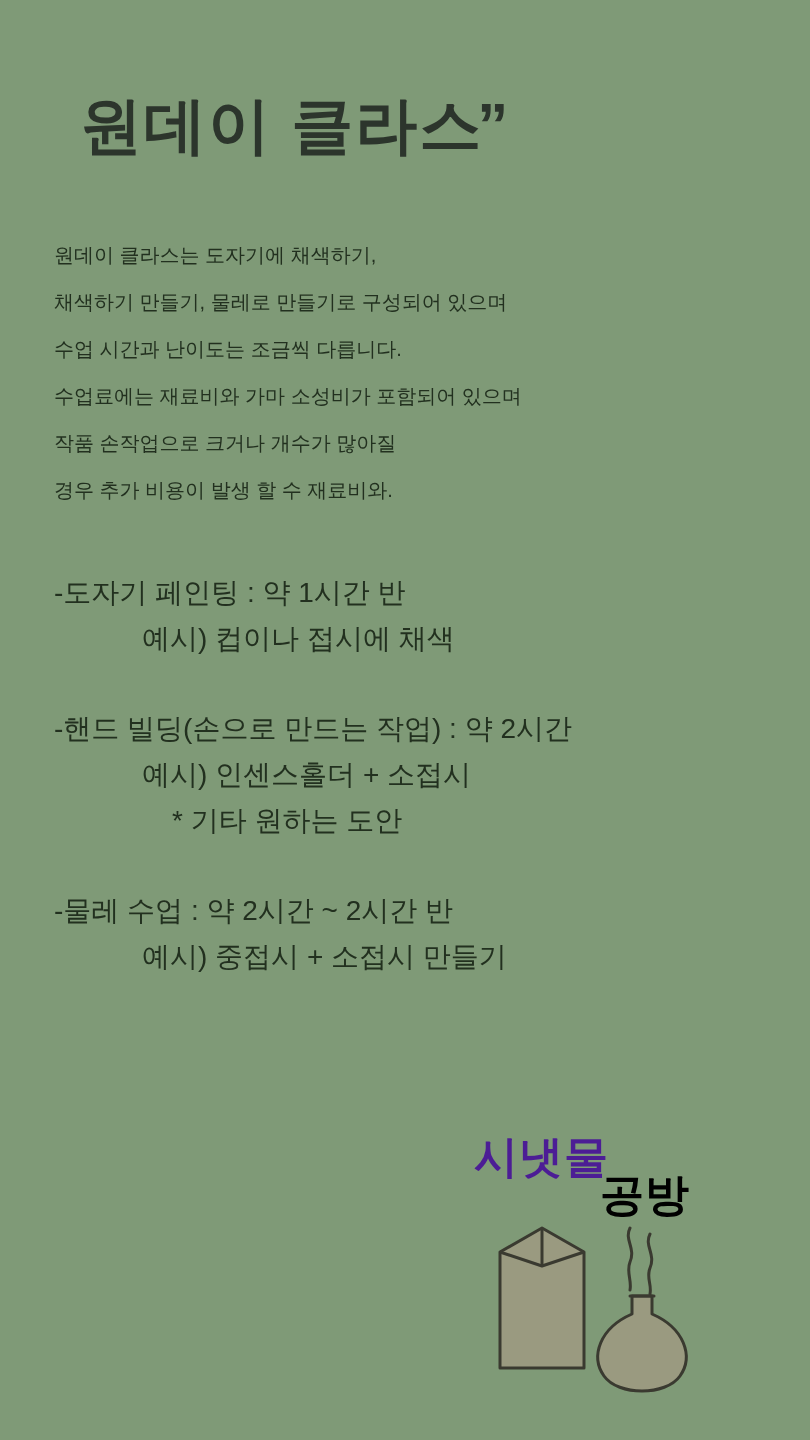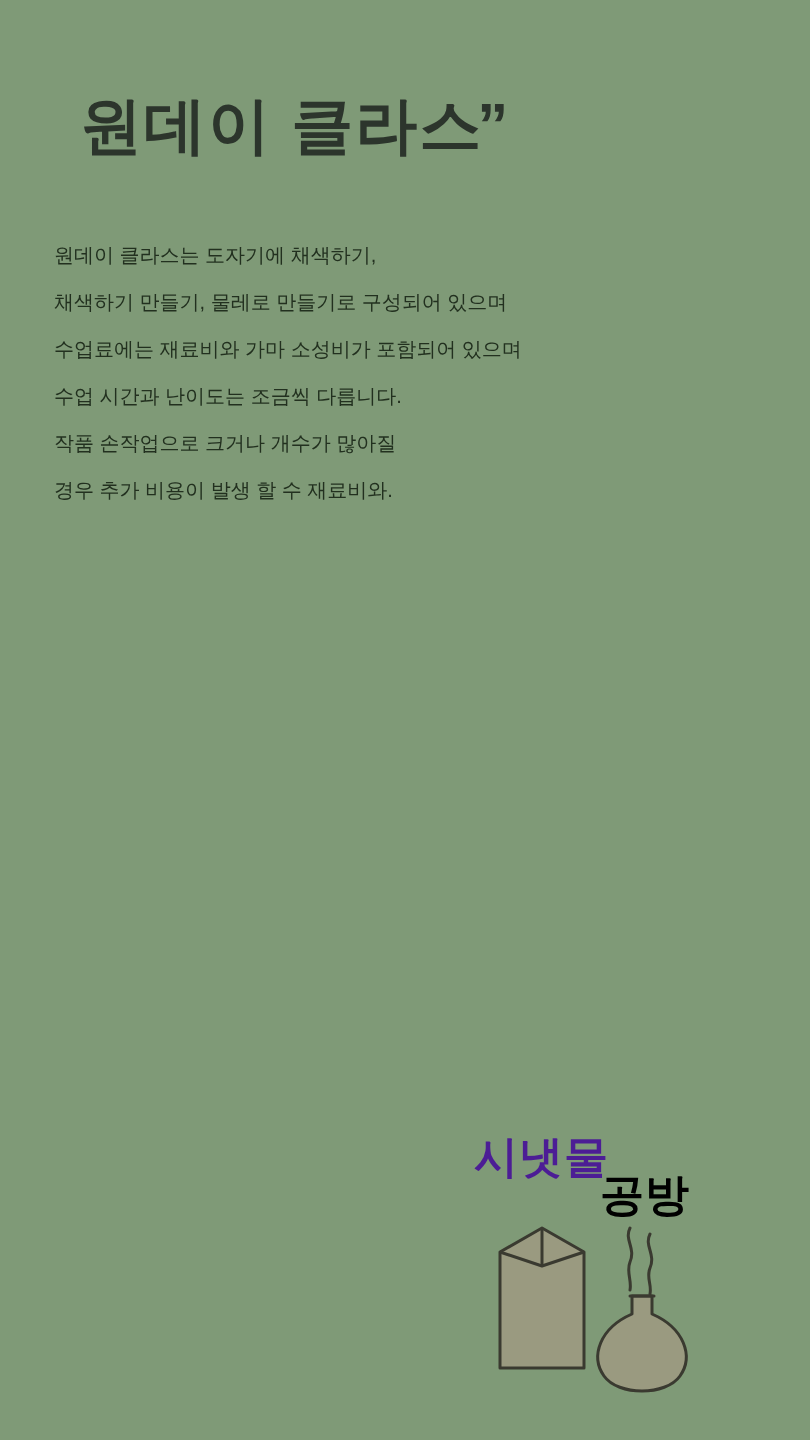--- a/index.html
+++ b/index.html
@@ -129,26 +129,45 @@
 <div class="page">
 
   <div class="title-block">
     <span class="title-text">원데이 클라스</span>
     <span class="quote-mark">”</span>
   </div>
 
   <div class="intro">
     <p>원데이 클라스는 도자기에 채색하기,</p>
     <p>채색하기 만들기, 물레로 만들기로 구성되어 있으며</p>
+    <p>수업 시간과 난이도는 조금씩 다릅니다.</p>
     <p>수업료에는 재료비와 가마 소성비가 포함되어 있으며</p>
-    <p>수업 시간과 난이도는 조금씩 다릅니다.</p>
     <p>작품 손작업으로 크거나 개수가 많아질</p>
     <p>경우 추가 비용이 발생 할 수 재료비와.</p>
   </div>
 
+  <div class="sections">
+
+    <div class="section">
+      <div class="sec-head">-도자기 페인팅 : 약 1시간 반</div>
+      <div class="sec-line indent-1">예시) 컵이나 접시에 채색</div>
+    </div>
+
+    <div class="section">
+      <div class="sec-head">-핸드 빌딩(손으로 만드는 작업) : 약 2시간</div>
+      <div class="sec-line indent-1">예시) 인센스홀더 + 소접시</div>
+      <div class="sec-line indent-2">* 기타 원하는 도안</div>
+    </div>
+
+    <div class="section">
+      <div class="sec-head">-물레 수업 : 약 2시간 ~ 2시간 반</div>
+      <div class="sec-line indent-1">예시) 중접시 + 소접시 만들기</div>
+    </div>
+
+  </div>
 
   <div class="logo-area">
     <div class="logo-word-1">시냇물</div>
     <div class="logo-word-2">공방</div>
 
     <div class="logo-illustration">
       <svg width="260" height="200" viewBox="0 0 260 200" xmlns="http://www.w3.org/2000/svg">
 
         <g stroke="#3a3a30" stroke-width="3" fill="#9a9a80" stroke-linejoin="round">
           <path d="M20 42 L62 18 L104 42 L104 158 L20 158 Z"></path>

